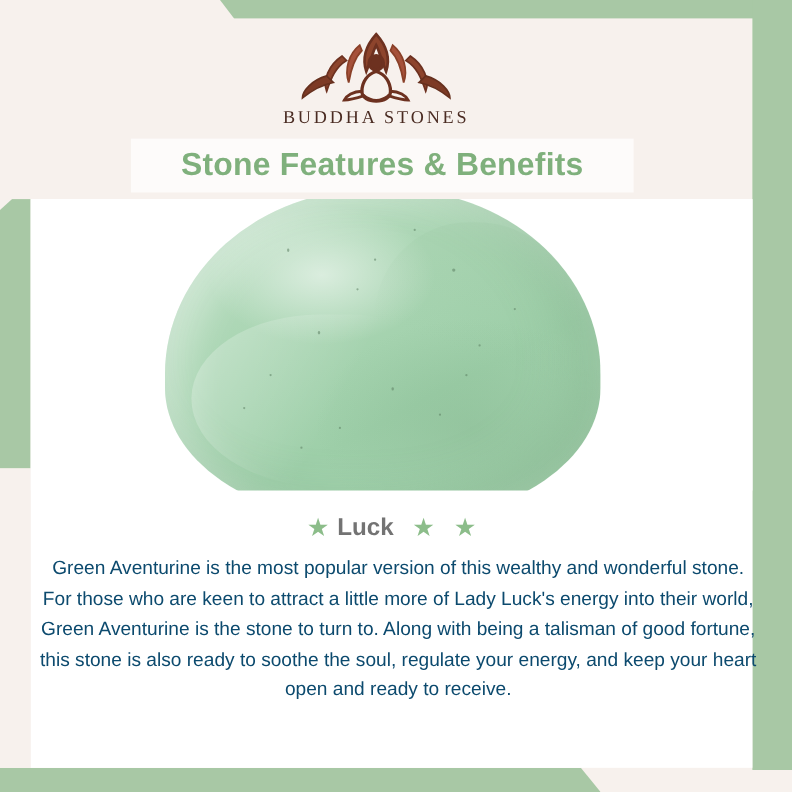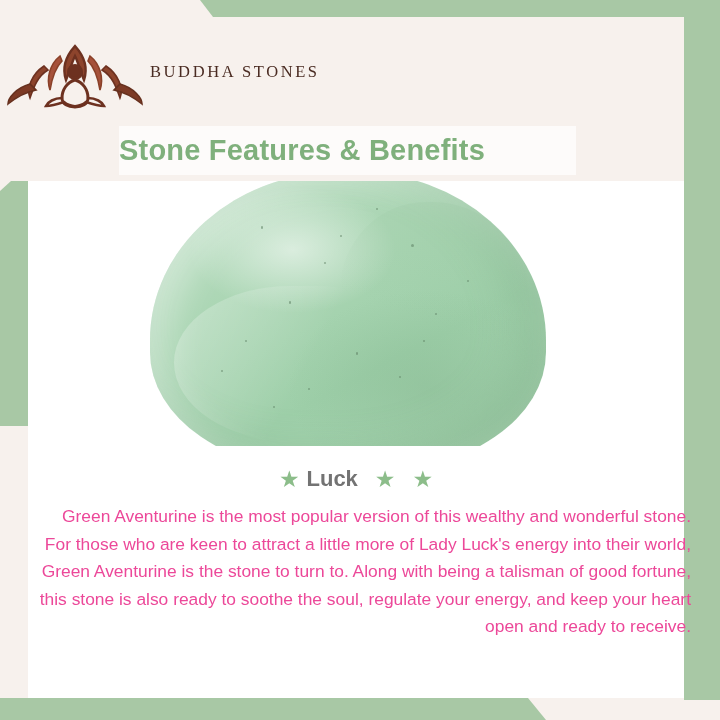--- a/index.html
+++ b/index.html
@@ -61,21 +61,21 @@
     background: #ffffff;
   }
 
   
   .header {
     position: absolute;
     left: 0; top: 17px;
     width: 684px;
     height: 108px;
     display: flex;
-    flex-direction: row;
+    flex-direction: column;
     align-items: center;
     justify-content: flex-start;
   }
   .logo-mark {
     margin-top: 8px;
     width: 150px;
     height: 70px;
     display: block;
   }
   .logo-wordmark {
@@ -88,20 +88,21 @@
   }
 
   
   .title-banner {
     position: absolute;
     left: 119px; top: 126px;
     width: 457px; height: 49px;
     background: #fdfbfa;
     display: flex;
     align-items: center;
+    justify-content: center;
   }
   .title-text {
     font-size: 29px;
     font-weight: bold;
     color: #7fb07c;
     letter-spacing: 0.2px;
     white-space: nowrap;
   }
 
   
@@ -174,22 +175,22 @@
     white-space: nowrap;
   }
 
   
   .body-copy {
     position: absolute;
     left: 33px; top: 503px;
     width: 658px;
     font-size: 17.4px;
     line-height: 27.5px;
-    color: #ec4899;
-    text-align: right;
+    color: #0c4a6e;
+    text-align: center;
   }
 </style>
 </head>
 <body>
 
 <div class="page">
 
   <div class="cream-base"></div>
 
   <div class="accent-top-right"></div>

